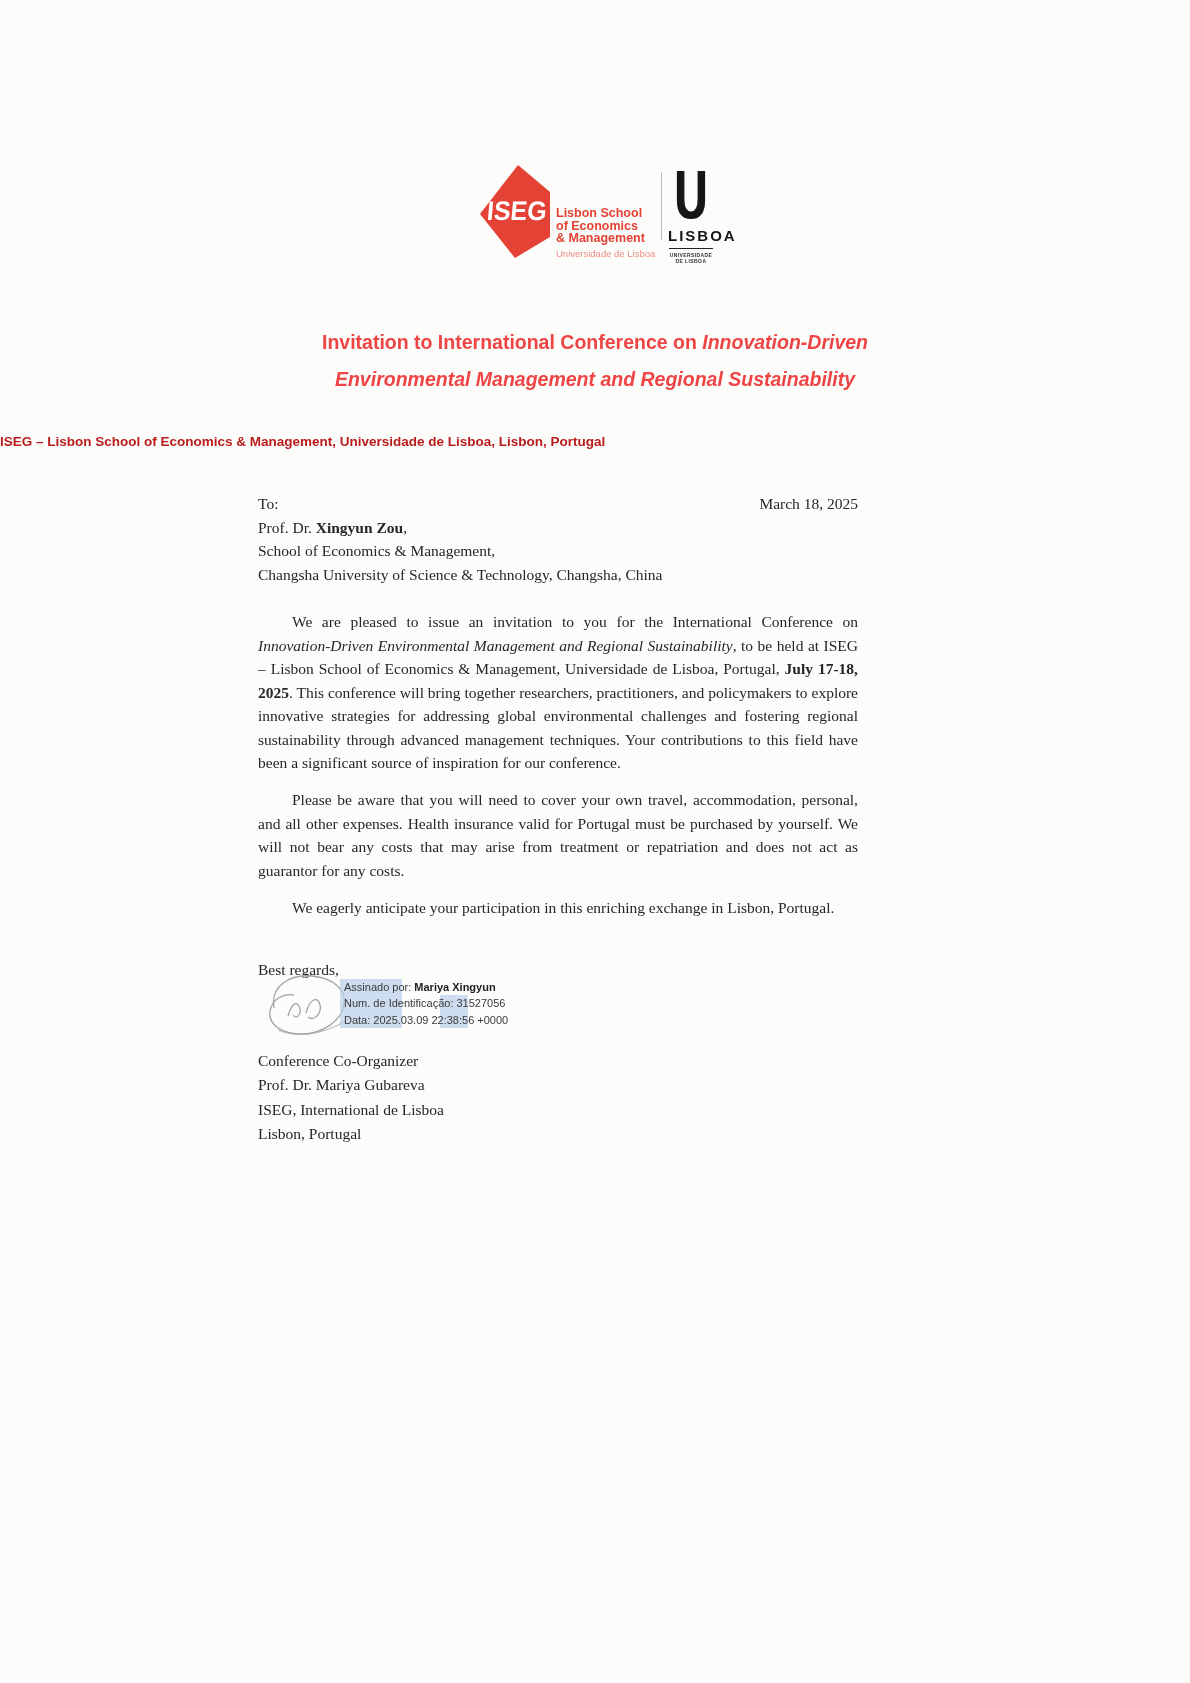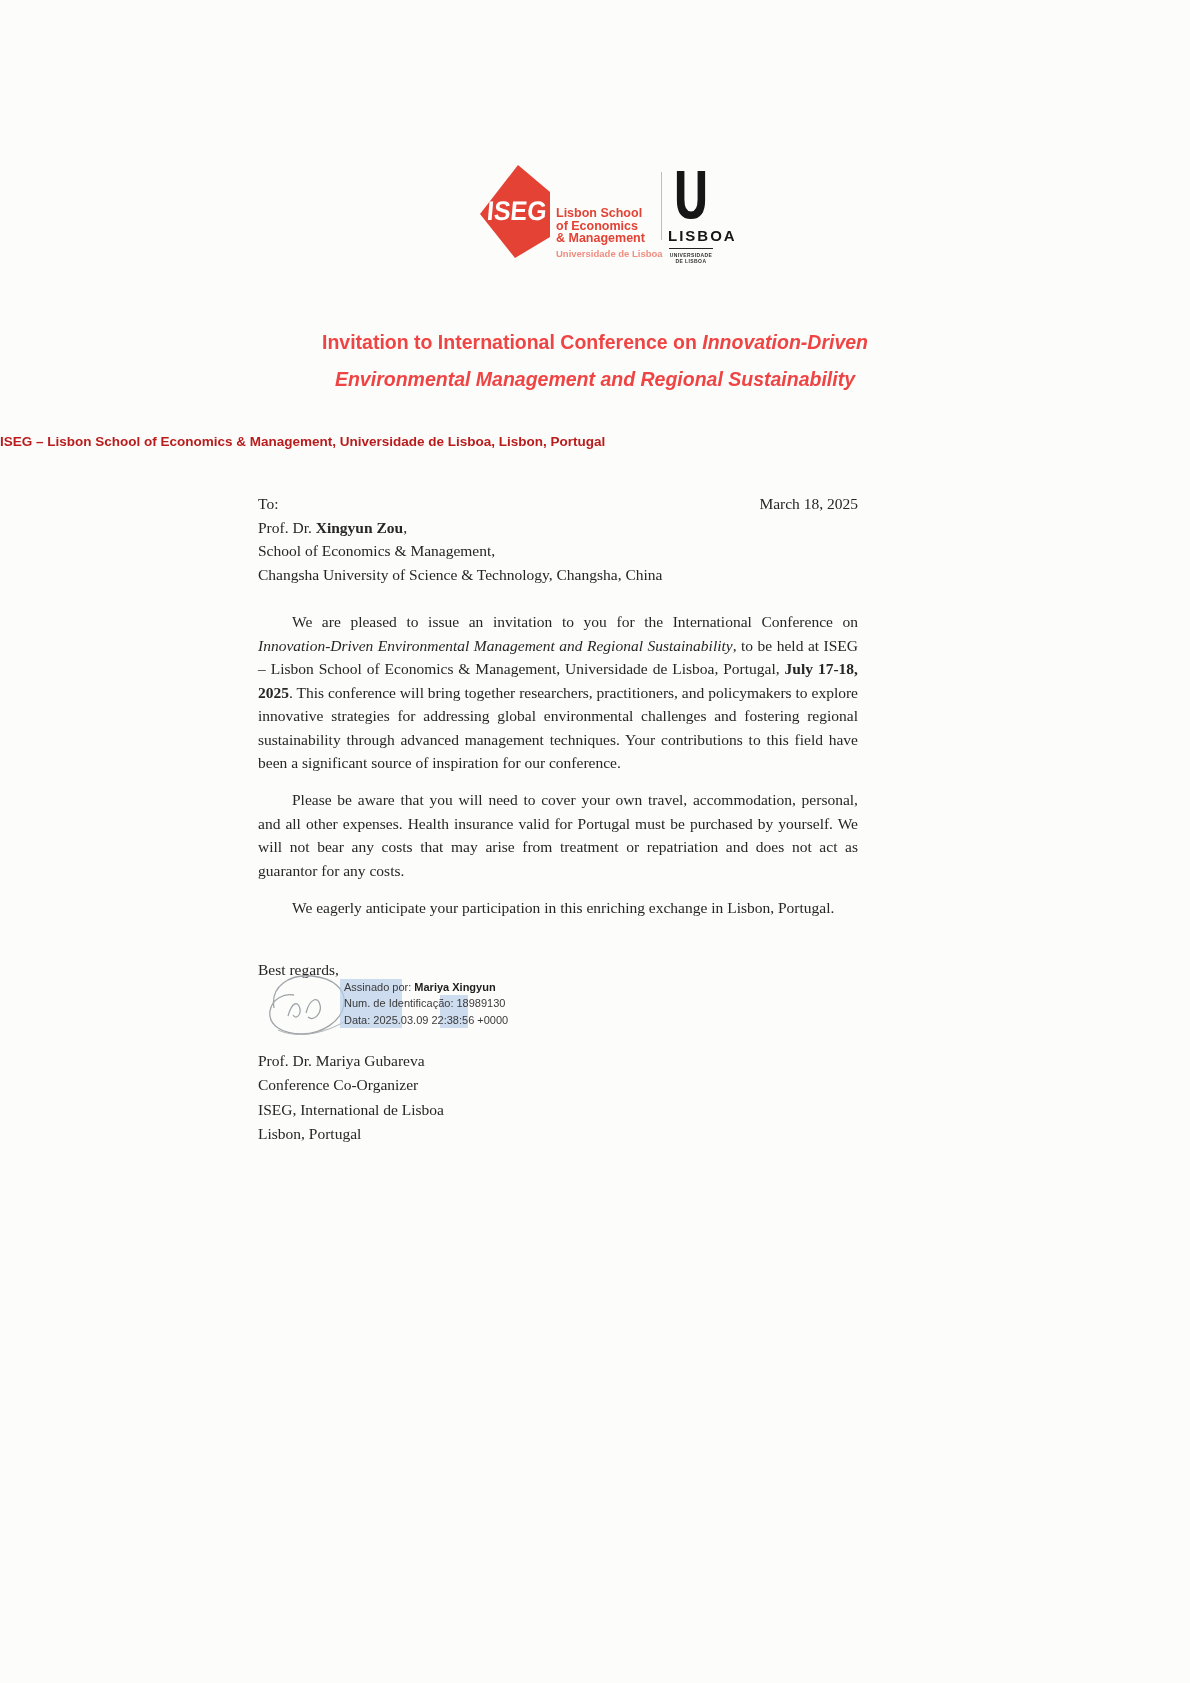--- a/index.html
+++ b/index.html
@@ -16,21 +16,21 @@
   .lockup{position:absolute;left:0;top:0;width:100%;height:280px;}
   .iseg-shape{position:absolute;left:480px;top:165px;width:70px;height:93px;}
   .iseg-acronym{
     position:absolute;left:487px;top:196px;width:64px;
     font-family:"Liberation Sans",sans-serif;
     font-weight:700;font-size:25px;letter-spacing:0px;
     color:#ffffff;transform:skewX(-5deg) scaleY(1.08);
   }
   .iseg-text{position:absolute;left:556px;top:207px;font-family:"Liberation Sans",sans-serif;}
   .iseg-school-line{font-size:12.5px;line-height:12.6px;font-weight:700;color:var(--brand-red,#e34234);}
-  .iseg-university{margin-top:3px;font-size:9.5px;font-weight:700;color:var(--brand-light,#ef8e80);}
+  .iseg-university{margin-top:3px;font-size:9.5px;font-weight:400;color:var(--brand-light,#ef8e80);}
   .lockup-divider{position:absolute;left:661px;top:172px;width:1px;height:68px;background:#8a8a8a;opacity:.55;}
   .ulisboa{position:absolute;left:668px;top:170px;width:46px;text-align:center;font-family:"Liberation Sans",sans-serif;color:#161616;}
   .ulisboa-u{display:block;margin:0 auto;width:32px;height:51px;}
   .ulisboa-word{margin-top:6px;font-size:15px;font-weight:700;letter-spacing:2px;}
   .ulisboa-rule{margin:4px auto 3px auto;width:44px;height:1px;background:#222;}
   .ulisboa-sub{font-size:5px;font-weight:700;line-height:6px;letter-spacing:.4px;color:#333;}
   
   .doc-title{
     position:absolute;left:0;top:324px;width:100%;
     text-align:center;
@@ -131,26 +131,26 @@
     <div class="sig-area">
       <svg class="sig-scribble" viewBox="0 0 92 72">
         <path d="M14,40 C10,18 30,6 52,8 C74,10 86,22 84,36 C82,53 62,66 42,66 C22,66 8,57 10,43 C12,31 24,25 34,27" fill="none" stroke="#a0a4a8" stroke-width="1.3"></path>
         <path d="M28,48 C32,34 38,32 40,41 C41,47 36,52 33,47 M46,45 C50,30 58,28 60,37 C62,45 54,54 48,49" fill="none" stroke="#9aa0a4" stroke-width="1.2"></path>
         <path d="M18,62 C40,72 70,64 90,50" fill="none" stroke="#aeb2b6" stroke-width="1"></path>
       </svg>
       <div class="stamp">
         <span class="hl hl1"></span>
         <span class="hl hl2"></span>
         <div class="stamp-line"><span>Assinado por: </span><span class="stamp-name">Mariya Xingyun</span></div>
-        <div class="stamp-line">Num. de Identificação: 18989130</div>
+        <div class="stamp-line">Num. de Identificação: 31527056</div>
         <div class="stamp-line">Data: 2025.03.09 22:38:56 +0000</div>
       </div>
     </div>
 
     <div class="signoff">
+      <div>Conference Co-Organizer</div>
       <div>Prof. Dr. Mariya Gubareva</div>
-      <div>Conference Co-Organizer</div>
       <div>ISEG, International de Lisboa</div>
       <div>Lisbon, Portugal</div>
     </div>
 
   </div>
 </div>
 
 </body></html>

